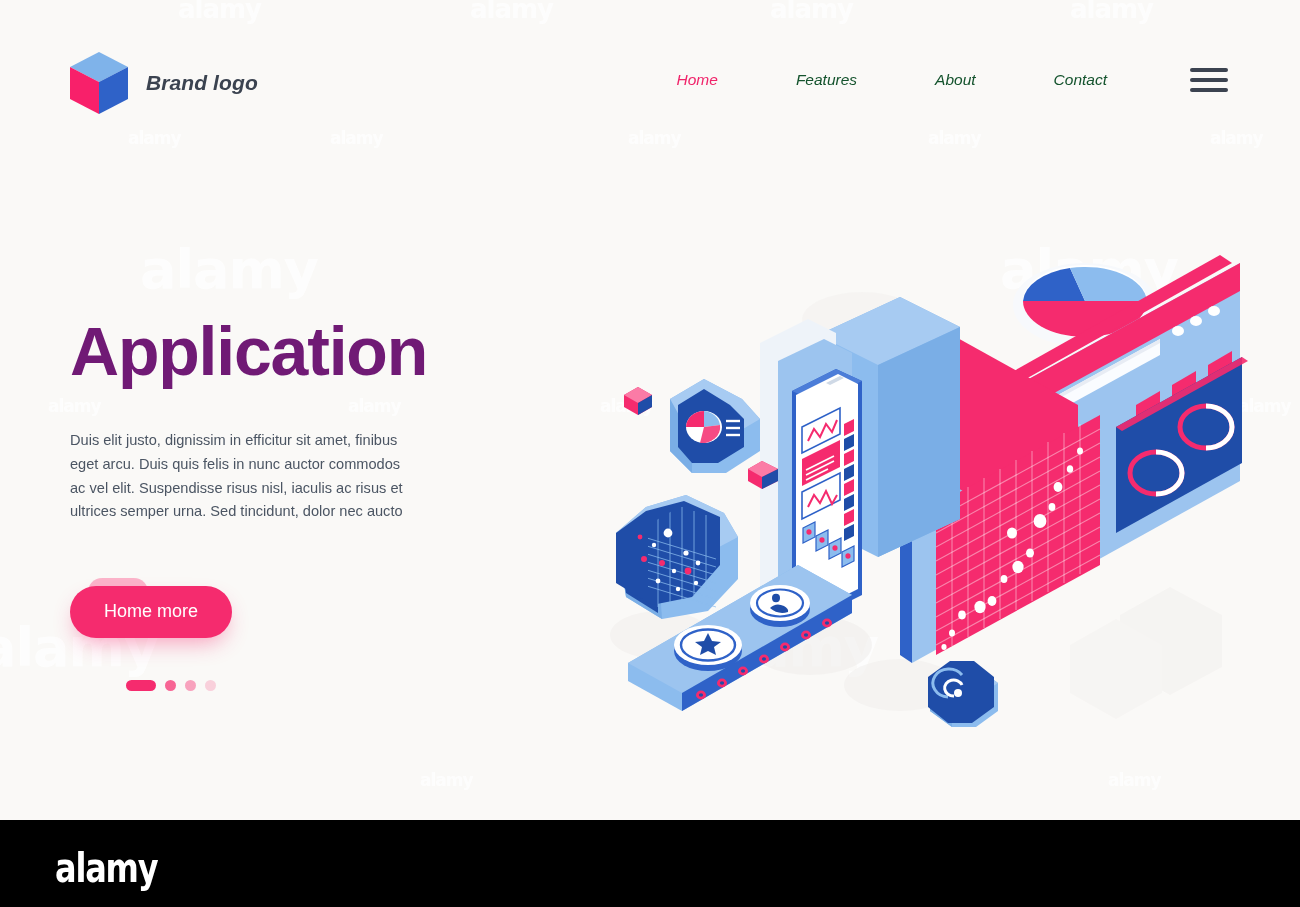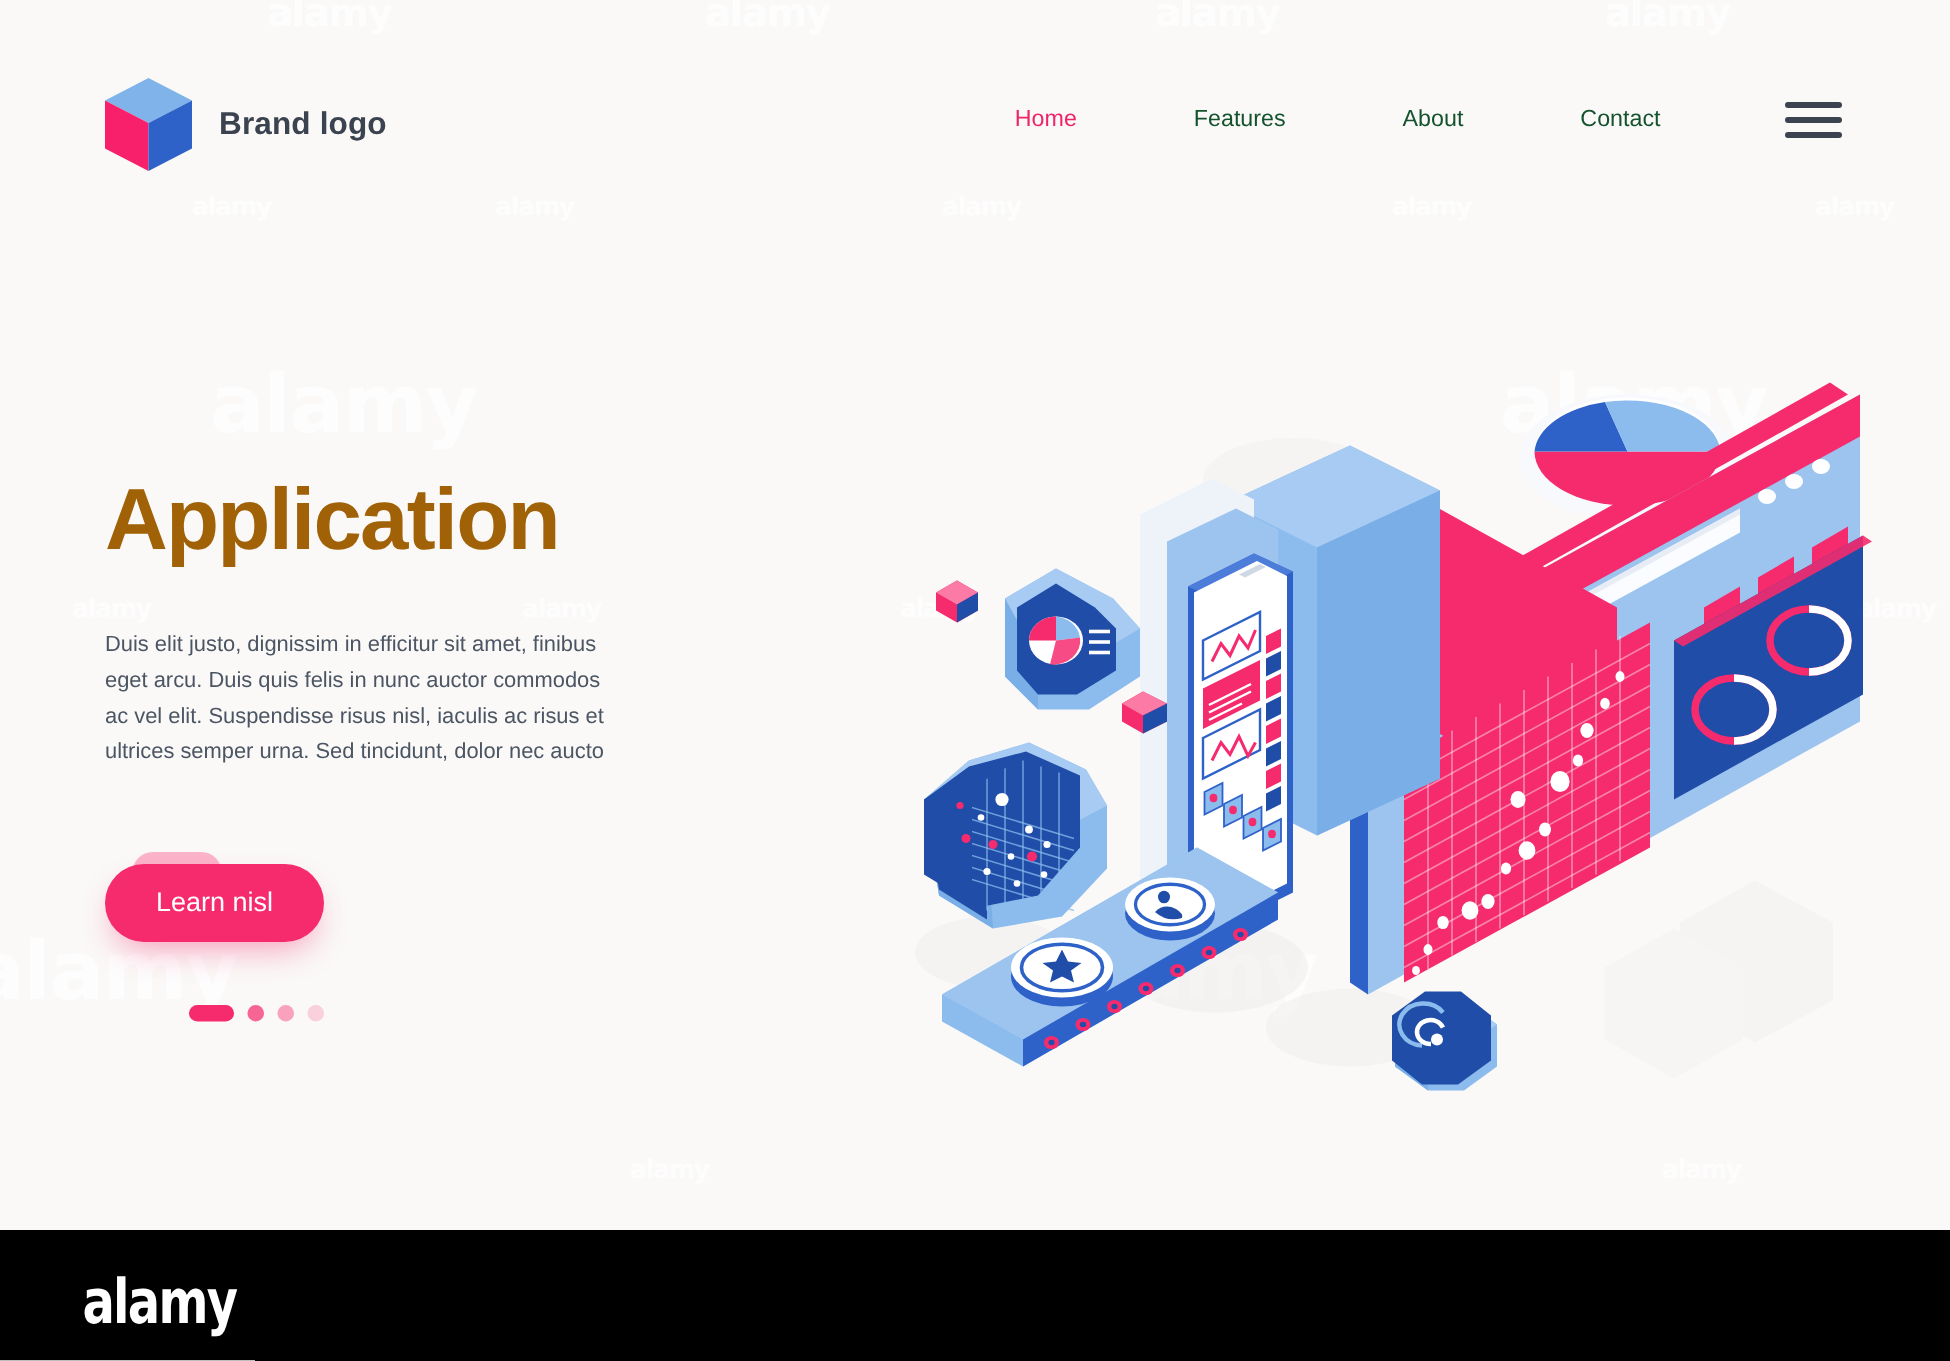--- a/index.html
+++ b/index.html
@@ -37,20 +37,21 @@
   }
   .wm.big { font-size: 54px; }
   .wm.sm  { font-size: 26px; }
   .wm.tiny{ font-size: 17px; }
 
   
   .header {
     position: absolute;
     left: 0; top: 0; width: 1300px; height: 160px;
     z-index: 20;
+    font-style: italic;
   }
   .brand {
     position: absolute;
     left: 70px; top: 52px;
     display: flex; align-items: center; gap: 18px;
   }
   .cube { width: 58px; height: 62px; display:block; }
   .brand-text {
     font-size: 21px; font-weight: 700; color: #3b4350;
     letter-spacing: .1px;
@@ -80,24 +81,24 @@
   }
 
   
   .hero {
     position: absolute;
     left: 70px; top: 318px;
     width: 470px;
     z-index: 10;
   }
   .hero h1 {
-    font-size: 58px;
+    font-size: 68px;
     line-height: 0.99;
     font-weight: 700;
-    color: #a16207;
+    color: #701a75;
     letter-spacing: -1.2px;
   }
   .hero p {
     margin-top: 44px;
     font-size: 14.6px;
     line-height: 1.62;
     color: #4b5563;
     width: 344px;
   }
   .cta-wrap { position: relative; margin-top: 62px; width: 200px; }
@@ -210,21 +211,21 @@
     </nav>
   </div>
 
   <div class="hero">
     <h1>
       <span>Application</span><br>
     </h1>
     <p>Duis elit justo, dignissim in efficitur sit amet, finibus eget arcu. Duis quis felis in nunc auctor commodos ac vel elit. Suspendisse risus nisl, iaculis ac risus et ultrices semper urna. Sed tincidunt, dolor nec aucto</p>
     <div class="cta-wrap">
       <div class="cta-shadow"></div>
-      <button class="cta">Learn nisl</button>
+      <button class="cta">Home more</button>
     </div>
     <div class="dots">
       <span class="dot active"></span>
       <span class="dot d2"></span>
       <span class="dot d3"></span>
       <span class="dot d4"></span>
     </div>
   </div>
 
   <div class="illus">

